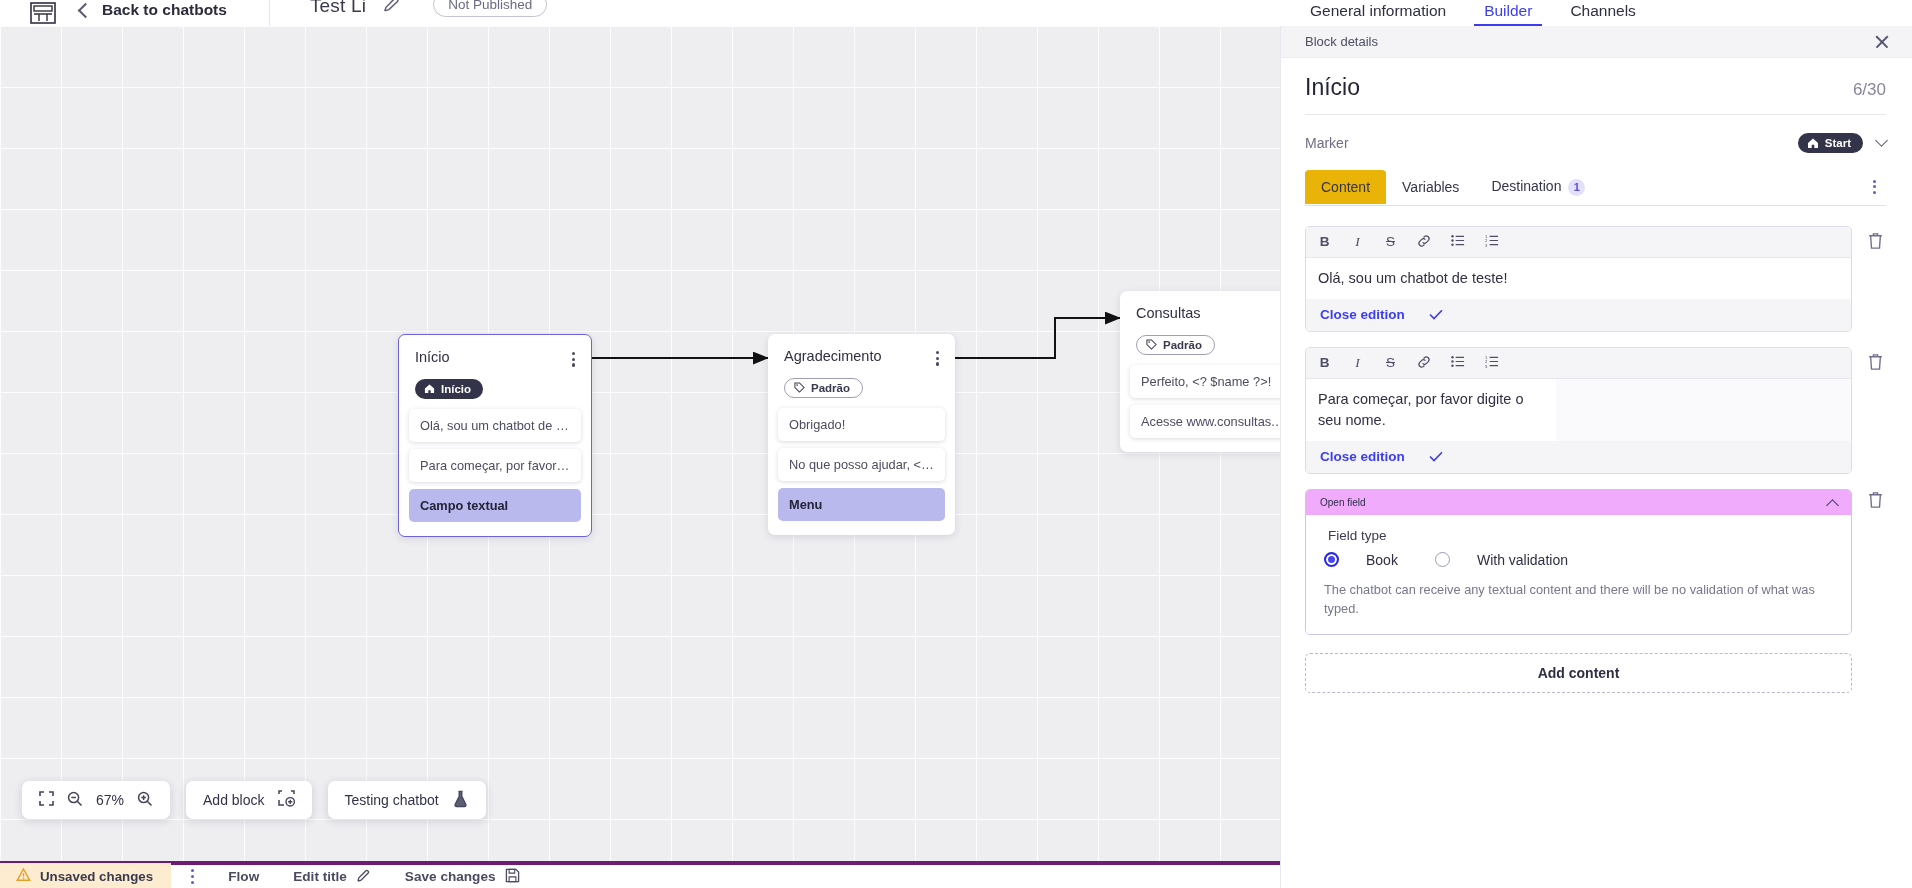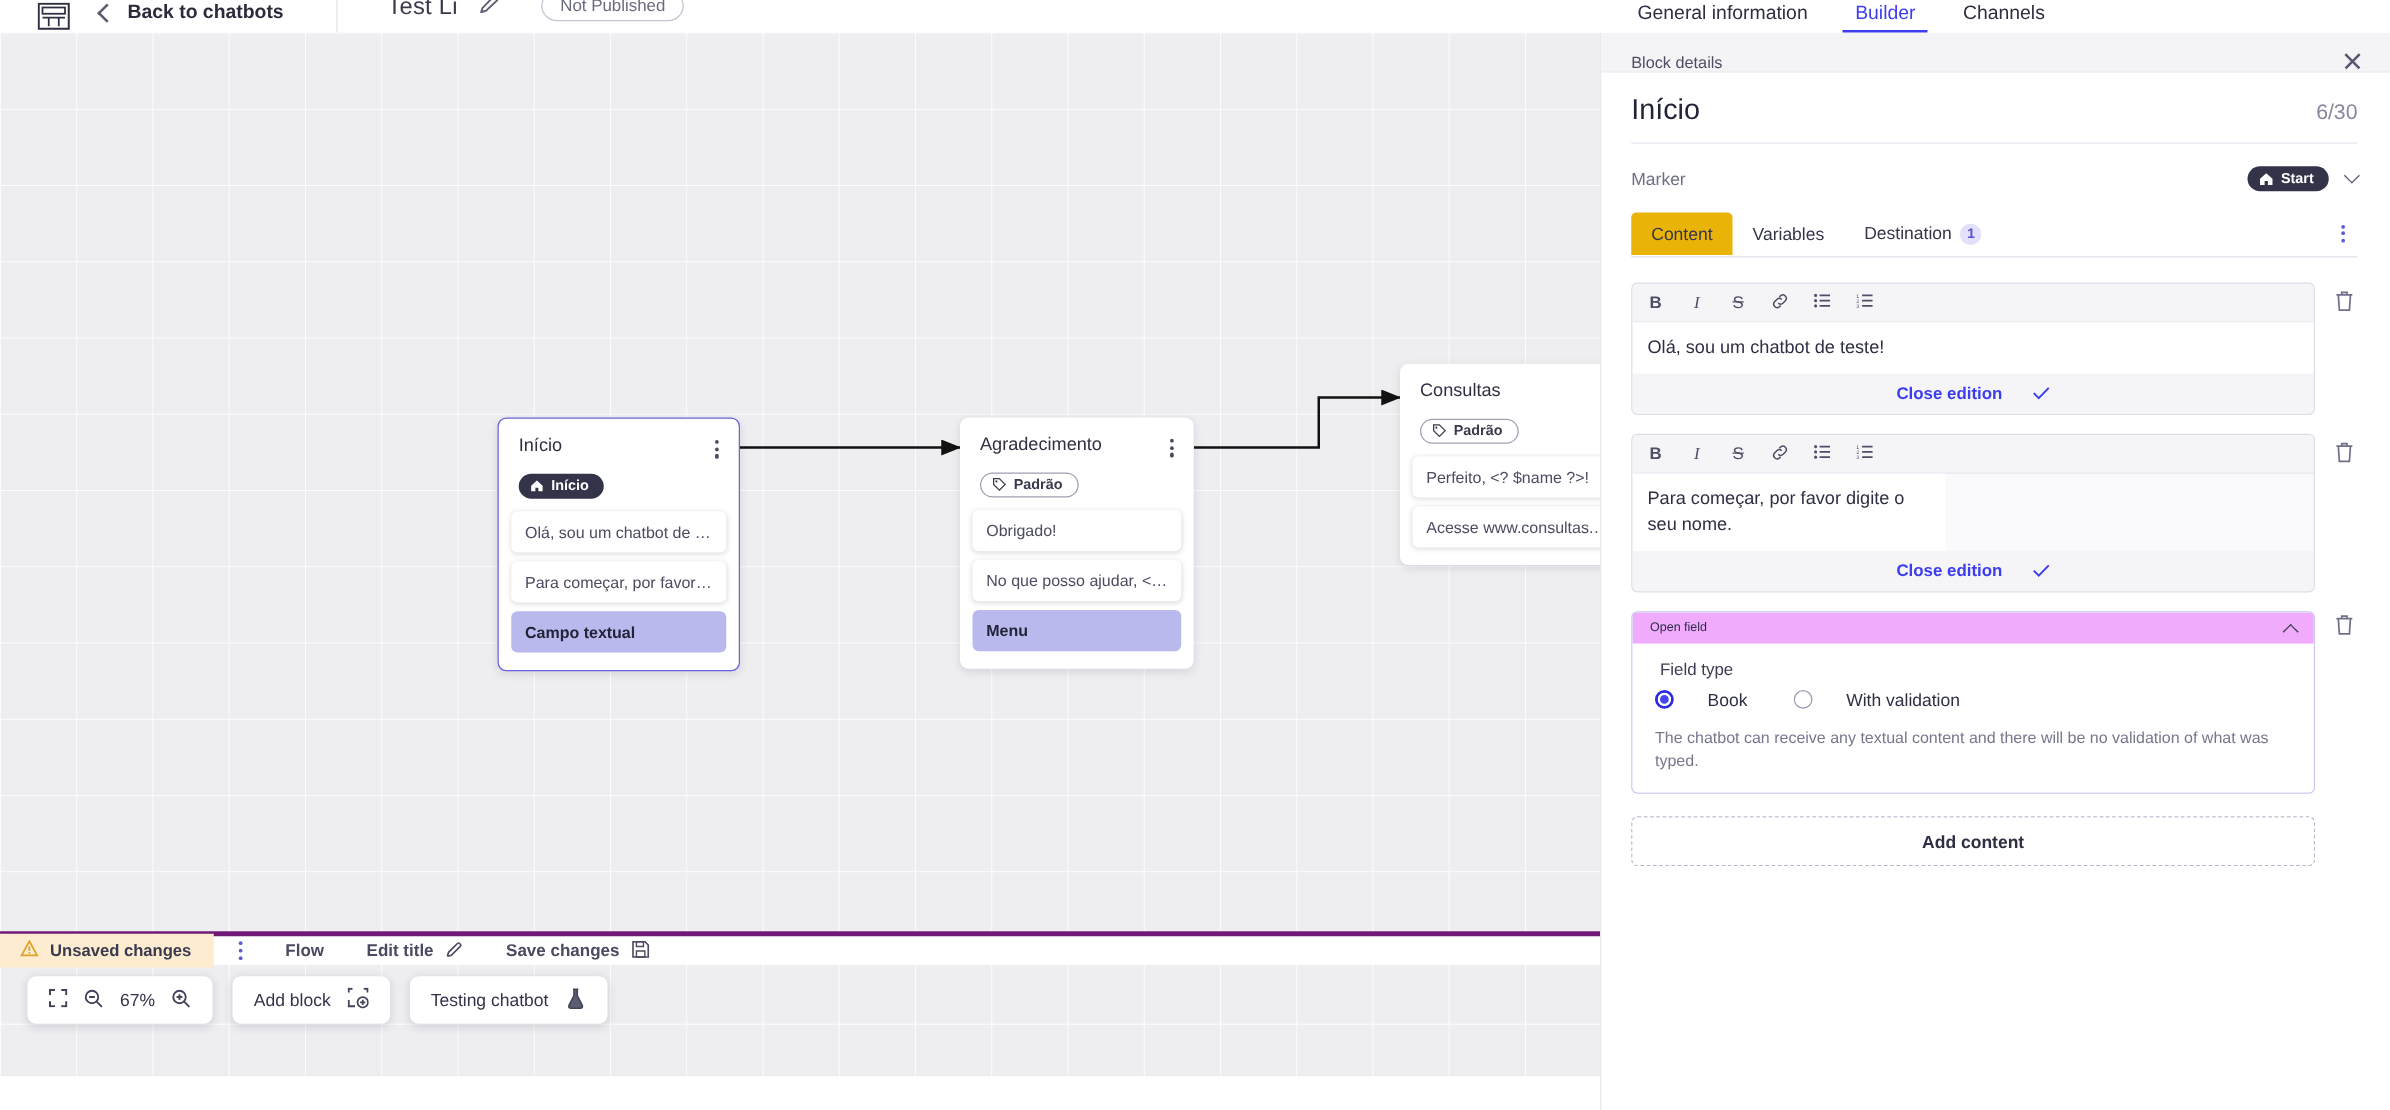--- a/index.html
+++ b/index.html
@@ -2,21 +2,21 @@
 <html><head>
 <meta charset="utf-8">
 <style>
   * { box-sizing: border-box; margin: 0; padding: 0; }
   html, body {
     width: 1912px; height: 888px;
     font-family: "Liberation Sans", sans-serif;
     background: #ffffff;
     overflow: hidden;
   }
-  #app { position: relative; width: 1912px; height: 772px; }
+  #app { position: relative; width: 1912px; height: 888px; }
 
   
   .topbar {
     position: absolute; left: 0; top: 0; width: 1561px; height: 26px;
     background: #fff; display: flex; align-items: center; overflow: hidden;
     z-index: 6;
   }
   .logo-mark {
     width: 30px; height: 26px; margin-left: 28px;
     display: flex; align-items: center; justify-content: center;
@@ -119,21 +119,21 @@
     font-weight: bold; margin-left: 34px; cursor: pointer; white-space: nowrap; }
   .sb-kebab { margin-left: 20px; display:flex; flex-direction:column; gap:2.5px; cursor:pointer; }
   .sb-kebab i { width:3.2px;height:3.2px;border-radius:50%;background:#5b5bd6;display:block; }
 
   
   .side-panel {
     position: absolute; right: 0; top: 26px; width: 632px; height: 862px;
     background: #fff; border-left: 1px solid #e7e7ef; z-index: 5; overflow: hidden;
   }
   .bd-bar {
-    height: 32px; background: #f4f4f7; display: flex; align-items: flex-end;
+    height: 32px; background: #f4f4f7; display: flex; align-items: center;
     justify-content: space-between; padding: 0 22px 0 24px; border-bottom: 1px solid #ececf3;
   }
   .bd-bar span { font-size: 13px; color: #4d4d63; }
   .x-close { width: 16px; height: 16px; position: relative; cursor: pointer; }
   .x-close:before, .x-close:after {
     content:""; position:absolute; left: 0; top: 7px; width: 16px; height: 1.7px; background:#565670;
   }
   .x-close:before { transform: rotate(45deg); }
   .x-close:after  { transform: rotate(-45deg); }
 
@@ -161,21 +161,21 @@
   .tabs2 .p-kebab i { width:3.2px;height:3.2px;border-radius:50%;background:#5b5bd6;display:block; }
 
   
   .editor-zone { padding: 20px 0 0 0; }
   .card-row { display: flex; align-items: flex-start; gap: 12px; margin-bottom: 15px; }
   .rt-card { flex: 1; border: 1px solid #dcdce8; border-radius: 5px; overflow: hidden; background: #fafafc; }
   .rt-toolbar { display: flex; align-items: center; gap: 20px; padding: 7px 12px; background: #f5f5f8;
     border-bottom: 1px solid #e7e7f0; }
   .rt-btn { font-size: 13.5px; color: #4e4e66; cursor: pointer; line-height: 1; min-width: 13px; text-align:center;}
   .rt-text { background: #fff; padding: 10px 12px; font-size: 14.5px; color: #2f2f44; line-height: 1.42; }
-  .rt-foot { display: flex; justify-content: center; align-items: center; gap: 24px;
+  .rt-foot { display: flex; justify-content: flex-start; align-items: center; gap: 24px;
     padding: 8px 14px; background: #f5f5f8; }
   .close-ed { color: #3d3df0; font-size: 13.5px; font-weight: bold; cursor: pointer; }
   .chk { color: #3d3df0; font-size: 14px; }
   .trash { width: 22px; padding-top: 6px; cursor: pointer; text-align: center; }
   .trash svg { display:block; margin: 0 auto; }
 
   .of-card { flex: 1; border-radius: 5px; overflow: hidden; border: 1px solid #c9c6ee; }
   .of-head { background: #f0abfc; display: flex; align-items: center; justify-content: space-between;
     padding: 7px 14px; font-size: 10px; color: #2d2d47; cursor: pointer; }
   .caret-up { width: 9px; height: 9px; border-left: 1.8px solid #3a3a55; border-top: 1.8px solid #3a3a55;

